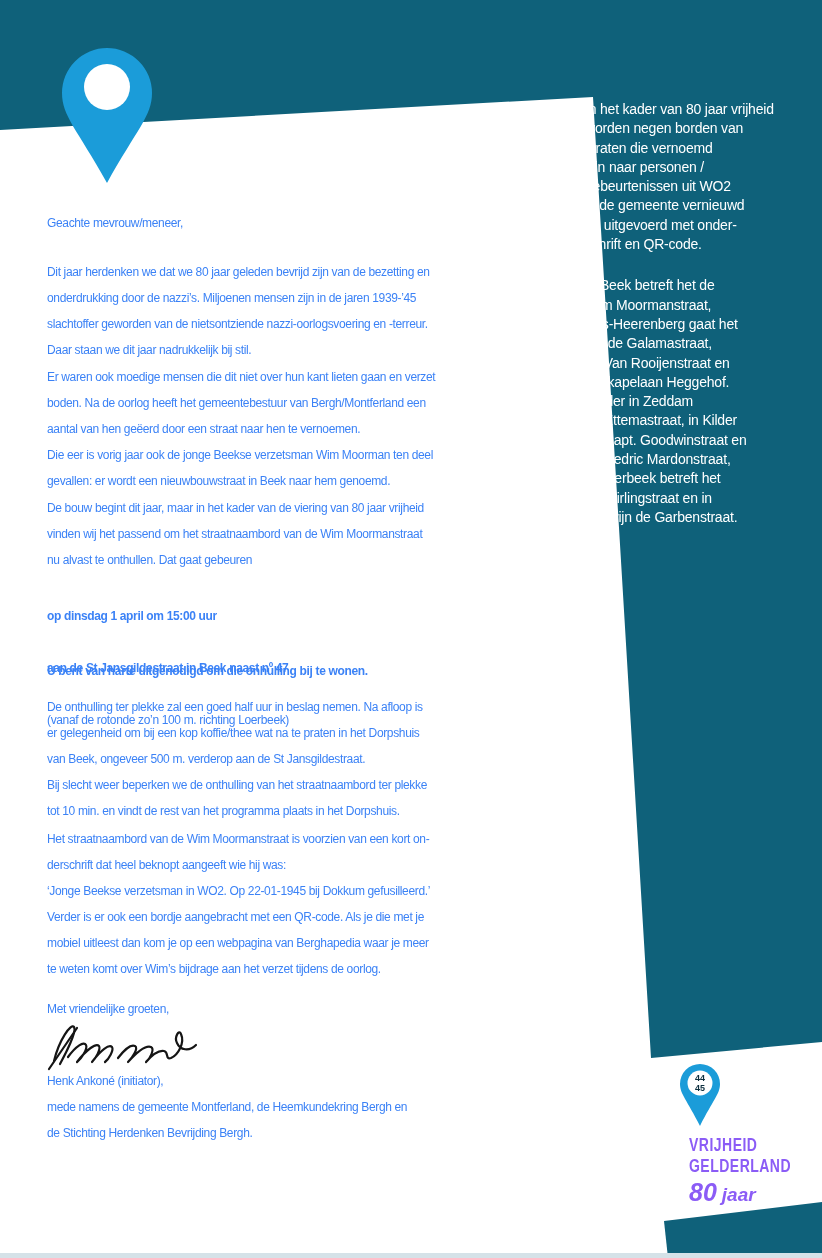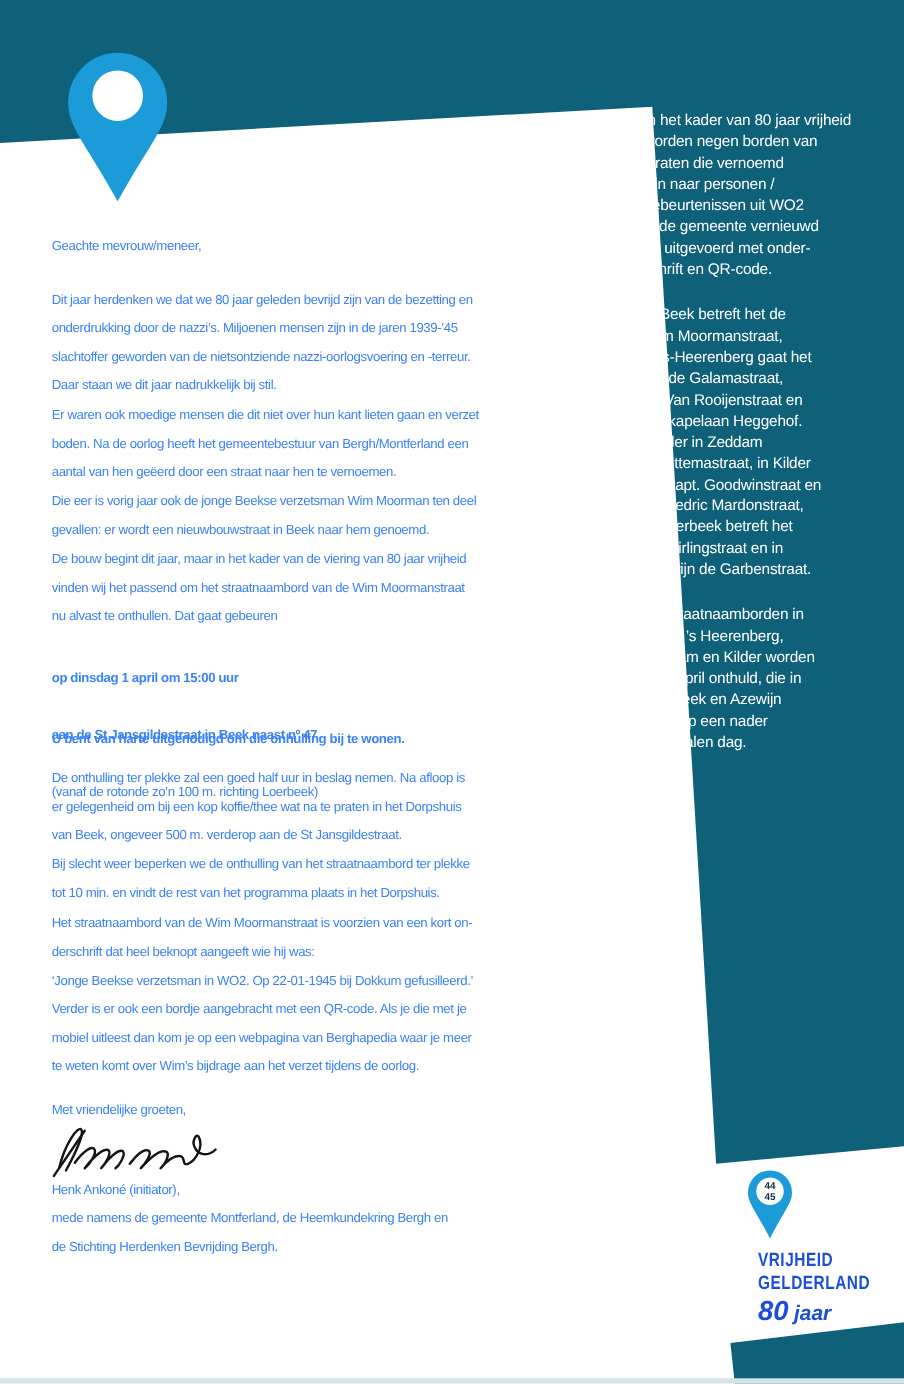--- a/index.html
+++ b/index.html
@@ -24,21 +24,21 @@
     color:#3b82f6;font-size:12px;line-height:26px;letter-spacing:-0.35px;
     white-space:pre-line;
   }
   .center{left:47px;width:492px;text-align:left;}
   .center .ln{white-space:nowrap;margin:0;}
   .bold{font-weight:700;}
 
   .signature{position:absolute;left:46px;top:1014px;width:160px;height:58px;}
 
   
-  .logo-text{position:absolute;left:689px;top:1135px;color:#1d4ed8;}
+  .logo-text{position:absolute;left:689px;top:1135px;color:#8b5cf6;}
   .logo-line{
     font-weight:700;font-size:17.5px;letter-spacing:0.6px;line-height:21px;
     transform:scaleX(0.8);transform-origin:0 0;white-space:nowrap;
   }
   .logo-80{font-weight:700;font-style:italic;font-size:25px;}
   .logo-jaar{font-style:italic;font-size:19px;margin-left:5px;font-weight:700;}
   .logo-row{margin-top:1px;white-space:nowrap;}
 </style>
 </head>
 <body>
@@ -71,27 +71,20 @@
 om de Galamastraat,
 de Van Rooijenstraat en
 het kapelaan Heggehof.
 Verder in Zeddam
 de Ettemastraat, in Kilder
 de Capt. Goodwinstraat en
 de Cedric Mardonstraat,
 in Loerbeek betreft het
 de Stirlingstraat en in
 Azewijn de Garbenstraat.</p>
-    <p>De straatnaamborden in
-Beek, ’s Heerenberg,
-Zeddam en Kilder worden
-op 1 april onthuld, die in
-Loerbeek en Azewijn
-later, op een nader
-te bepalen dag.</p>
   </aside>
 
   <main>
     <p class="lp" style="top:210px">Geachte mevrouw/meneer,</p>
     <p class="lp" style="top:259px">Dit jaar herdenken we dat we 80 jaar geleden bevrijd zijn van de bezetting en
 onderdrukking door de nazzi’s. Miljoenen mensen zijn in de jaren 1939-’45
 slachtoffer geworden van de nietsontziende nazzi-oorlogsvoering en -terreur.
 Daar staan we dit jaar nadrukkelijk bij stil.</p>
     <p class="lp" style="top:364px">Er waren ook moedige mensen die dit niet over hun kant lieten gaan en verzet
 boden. Na de oorlog heeft het gemeentebestuur van Bergh/Montferland een

